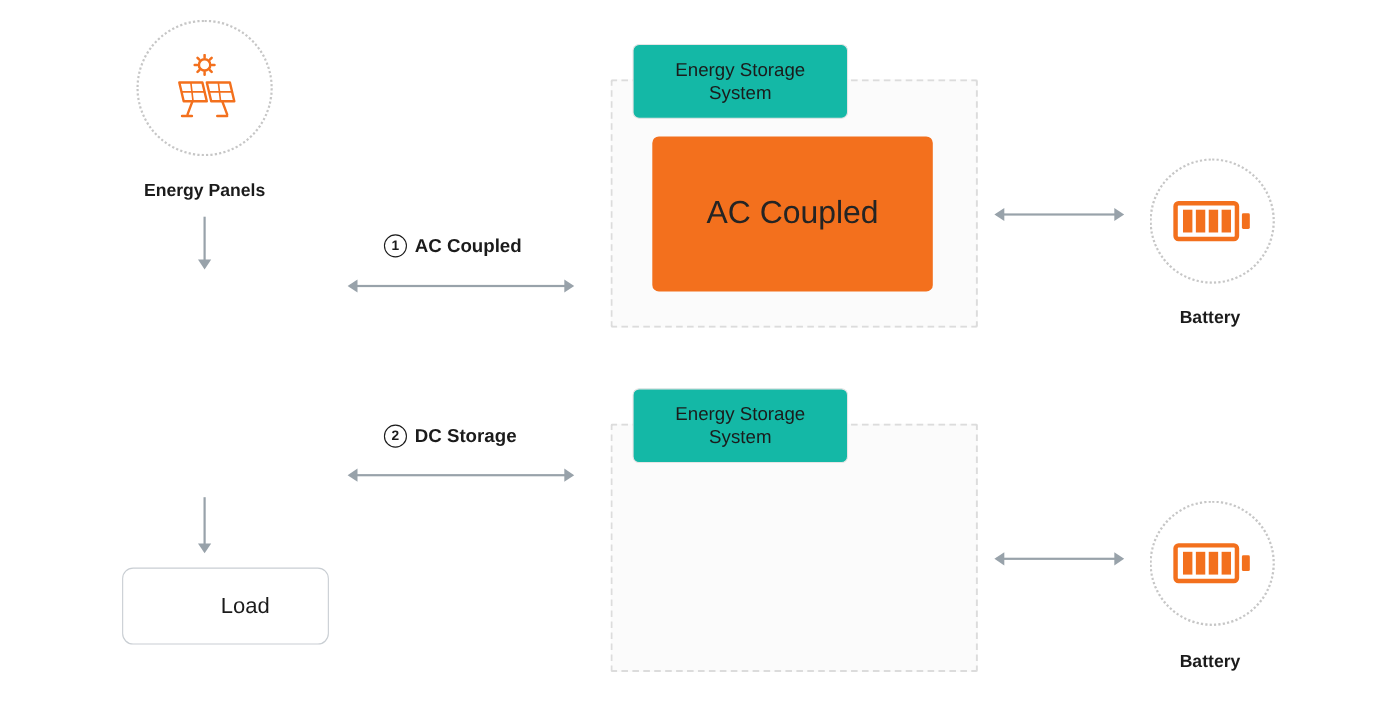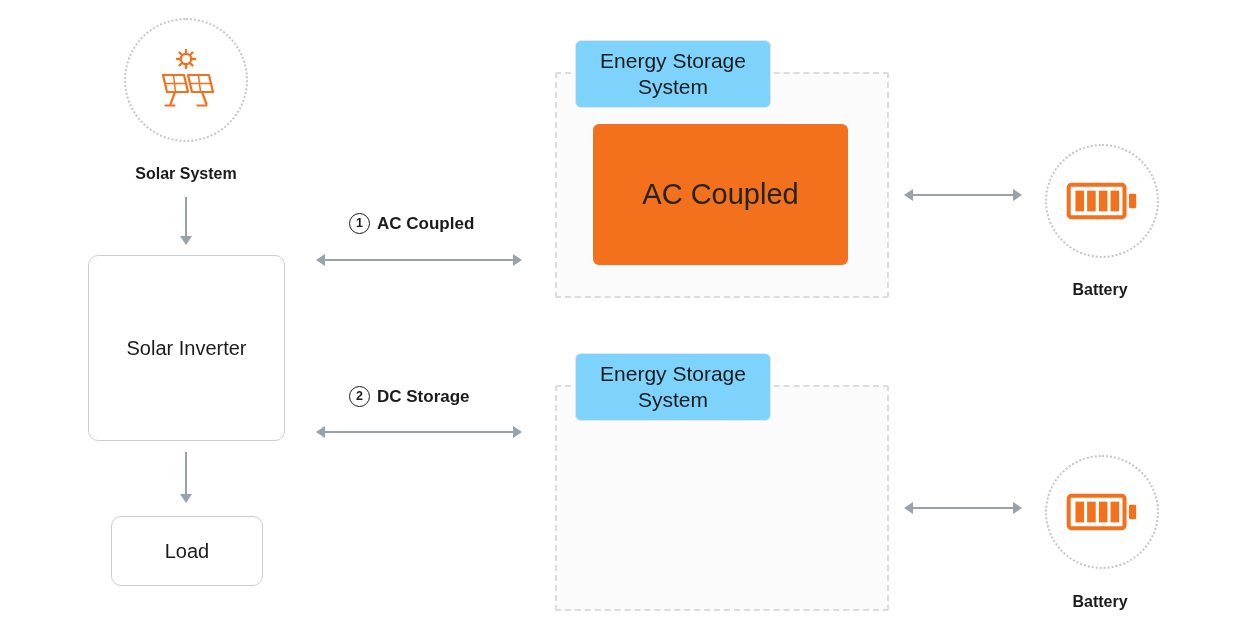--- a/index.html
+++ b/index.html
@@ -47,23 +47,23 @@
   .num-circle{
     width:19px;height:19px;border:1.4px solid var(--text,#1b1b1b);border-radius:50%;
     display:flex;align-items:center;justify-content:center;
     font-size:12.5px;font-weight:600;flex:none;line-height:1;
   }
 
   .ess-dashed{
     position:absolute;border:2px dashed #dcdcdc;background:#fbfbfb;border-radius:2px;z-index:1;
   }
   .ess-title{
-    position:absolute;background:#7dd3fc;border:1px solid #e5e5e5;border-radius:6px;
+    position:absolute;background:#14b8a6;border:1px solid #e5e5e5;border-radius:6px;
     display:flex;flex-direction:column;align-items:center;justify-content:center;
-    font-size:21px;font-weight:500;line-height:1.25;color:var(--text,#1b1b1b);z-index:2;
+    font-size:17px;font-weight:500;line-height:1.25;color:var(--text,#1b1b1b);z-index:2;
     text-align:center;
   }
   .orange-box{
     position:absolute;background:var(--orange,#F3701D);border-radius:6px;
     display:flex;align-items:center;justify-content:center;
     font-size:29px;font-weight:500;color:#242424;z-index:2;
   }
 </style>
 </head>
 <body>
@@ -77,31 +77,28 @@
         <path d="M38 1v2.2 M38 16.8V19 M29 10h2.2 M44.8 10H47 M31.6 3.6l1.6 1.6 M42.8 14.8l1.6 1.6 M44.4 3.6l-1.6 1.6 M31.6 16.4l1.6-1.6"></path>
       </g>
       <g stroke-width="2.2" stroke-linejoin="round">
         <path d="M15 26h21l4 17H19z"></path>
         <path d="M40 26h21l4 17H44z"></path>
         <path d="M17 34.5h21.5 M42 34.5h21.5 M25.5 26l2 17 M50.5 26l2 17" stroke-width="1.5"></path>
         <path d="M27 43l-4.5 12 M54 43l4.5 12 M17.5 56.5h9 M49.5 56.5h9" stroke-width="2.2" stroke-linecap="round"></path>
       </g>
     </svg>
   </div>
-  <div class="node-label" style="left:86px;top:165px;width:200px;">Solar System</div>
+  <div class="node-label" style="left:86px;top:165px;width:200px;">Energy Panels</div>
 
   <div class="v-arrow" style="left:185px;top:197px;height:46px;"></div>
 
-  <div class="outline-box" style="left:88px;top:255px;width:195px;height:184px;">
-    <span>Solar Inverter</span>
-  </div>
 
   <div class="v-arrow" style="left:185px;top:452px;height:49px;"></div>
 
-  <div class="outline-box" style="left:111px;top:516px;width:150px;height:68px;">
+  <div class="outline-box" style="left:111px;top:516px;width:150px;height:68px;padding-left:36px;">
     <span>Load</span>
   </div>
 
   <div class="conn-label" style="left:349px;top:213px;">
     <span class="num-circle">1</span>
     <span>AC Coupled</span>
   </div>
   <div class="h-arrow" style="left:318px;top:259px;width:202px;"></div>
 
   <div class="ess-dashed" style="left:555px;top:72px;width:330px;height:222px;"></div>

